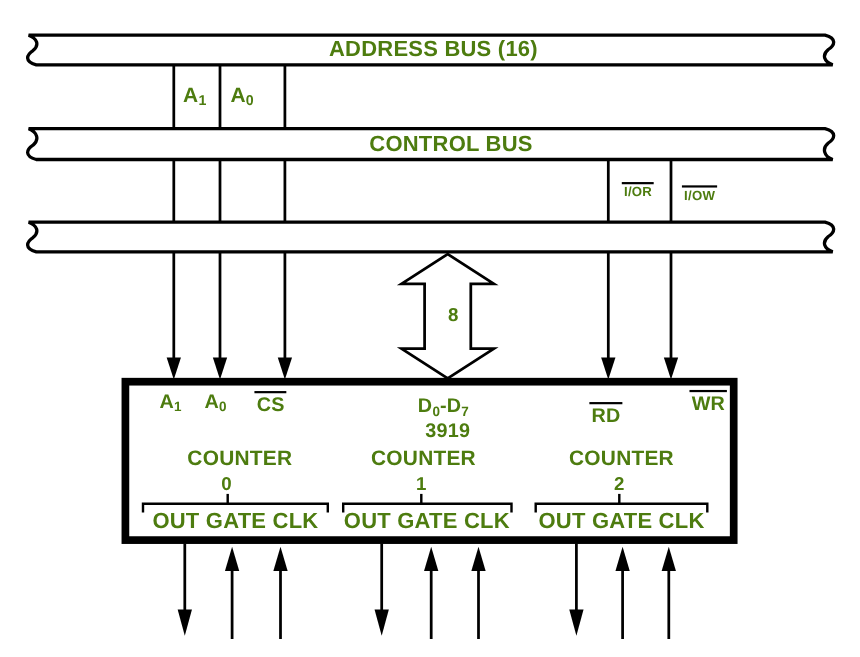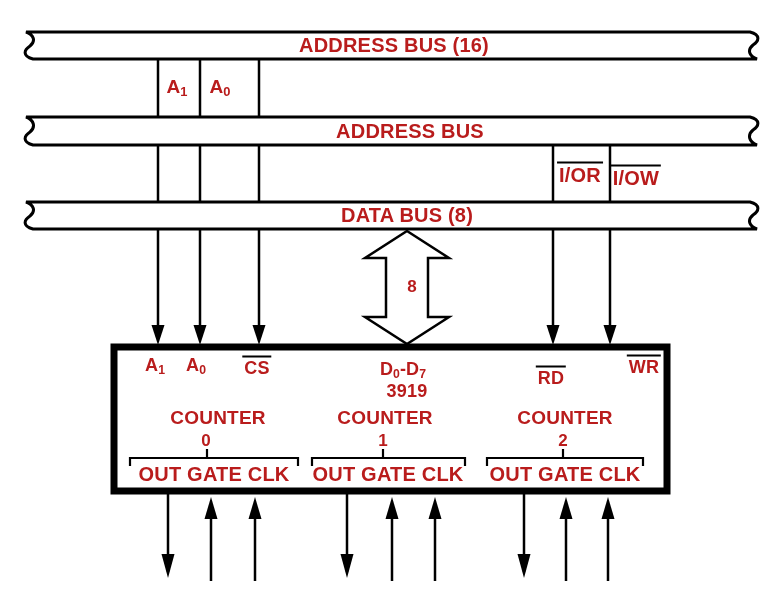--- a/index.html
+++ b/index.html
@@ -1,25 +1,25 @@
 <!DOCTYPE html>
 <html><head>
 <meta charset="utf-8">
 <style>
   html,body{margin:0;padding:0;background:#fff;}
   .stage{position:relative;width:782px;height:597px;background:#ffffff;overflow:hidden;
          font-family:"Liberation Sans",sans-serif;color:#000;}
   .stage svg{position:absolute;left:0;top:0;}
-  .t{position:absolute;transform:translate(-50%,-50%);font-weight:bold;color:#b91c1c;
+  .t{position:absolute;transform:translate(-50%,-50%);font-weight:bold;color:#4d7c0f;
      white-space:nowrap;line-height:1;letter-spacing:0.2px;text-align:right;}
   .s20{font-size:20px;}
   .s19{font-size:19px;}
   .s18{font-size:18px;}
   .s17{font-size:17px;}
-  .s16{font-size:20px;}
+  .s16{font-size:12px;}
   .ov{display:inline-block;border-top:2.5px solid #000;padding:1px 2px 0 2px;}
   .sb{font-size:0.68em;vertical-align:-0.24em;letter-spacing:0;}
 </style>
 </head>
 <body>
 
 <div class="stage">
 
   <svg width="782" height="597" viewBox="0 0 782 597">
 
@@ -90,34 +90,33 @@
       <polygon points="204.5,519 217.5,519 211,497"></polygon>
       <polygon points="248.5,519 261.5,519 255,497"></polygon>
       <polygon points="385.5,519 398.5,519 392,497"></polygon>
       <polygon points="428.5,519 441.5,519 435,497"></polygon>
       <polygon points="559.5,519 572.5,519 566,497"></polygon>
       <polygon points="601.5,519 614.5,519 608,497"></polygon>
     </g>
   </svg>
 
   <div class="t s20" style="left:394px;top:45px">ADDRESS BUS (16)</div>
-  <div class="t s20" style="left:410px;top:131px">ADDRESS BUS</div>
-  <div class="t s20" style="left:407px;top:215px">DATA BUS (8)</div>
+  <div class="t s20" style="left:410px;top:131px">CONTROL BUS</div>
 
   <div class="t s19" style="left:177px;top:88px"><span>A</span><span class="sb">1</span></div>
   <div class="t s19" style="left:220px;top:88px"><span>A</span><span class="sb">0</span></div>
 
   <div class="t s16" style="left:580px;top:173px"><span class="ov">I/OR</span></div>
   <div class="t s16" style="left:636px;top:176px"><span class="ov">I/OW</span></div>
 
   <div class="t s17" style="left:412px;top:286px">8</div>
 
   <div class="t s18" style="left:155px;top:366px"><span>A</span><span class="sb">1</span></div>
   <div class="t s18" style="left:196px;top:366px"><span>A</span><span class="sb">0</span></div>
-  <div class="t s18" style="left:257px;top:366px"><span class="ov">CS</span></div>
+  <div class="t s18" style="left:246px;top:366px"><span class="ov">CS</span></div>
   <div class="t s18" style="left:403px;top:370px"><span>D</span><span class="sb">0</span><span>-</span><span>D</span><span class="sb">7</span></div>
   <div class="t s18" style="left:551px;top:376px"><span class="ov">RD</span></div>
   <div class="t s18" style="left:644px;top:365px"><span class="ov">WR</span></div>
 
   <div class="t s18" style="left:407px;top:391px">3919</div>
 
   <div class="t s19" style="left:218px;top:417px">COUNTER</div>
   <div class="t s17" style="left:206px;top:440px">0</div>
   <div class="t s20" style="left:214px;top:474px">OUT GATE CLK</div>
 

